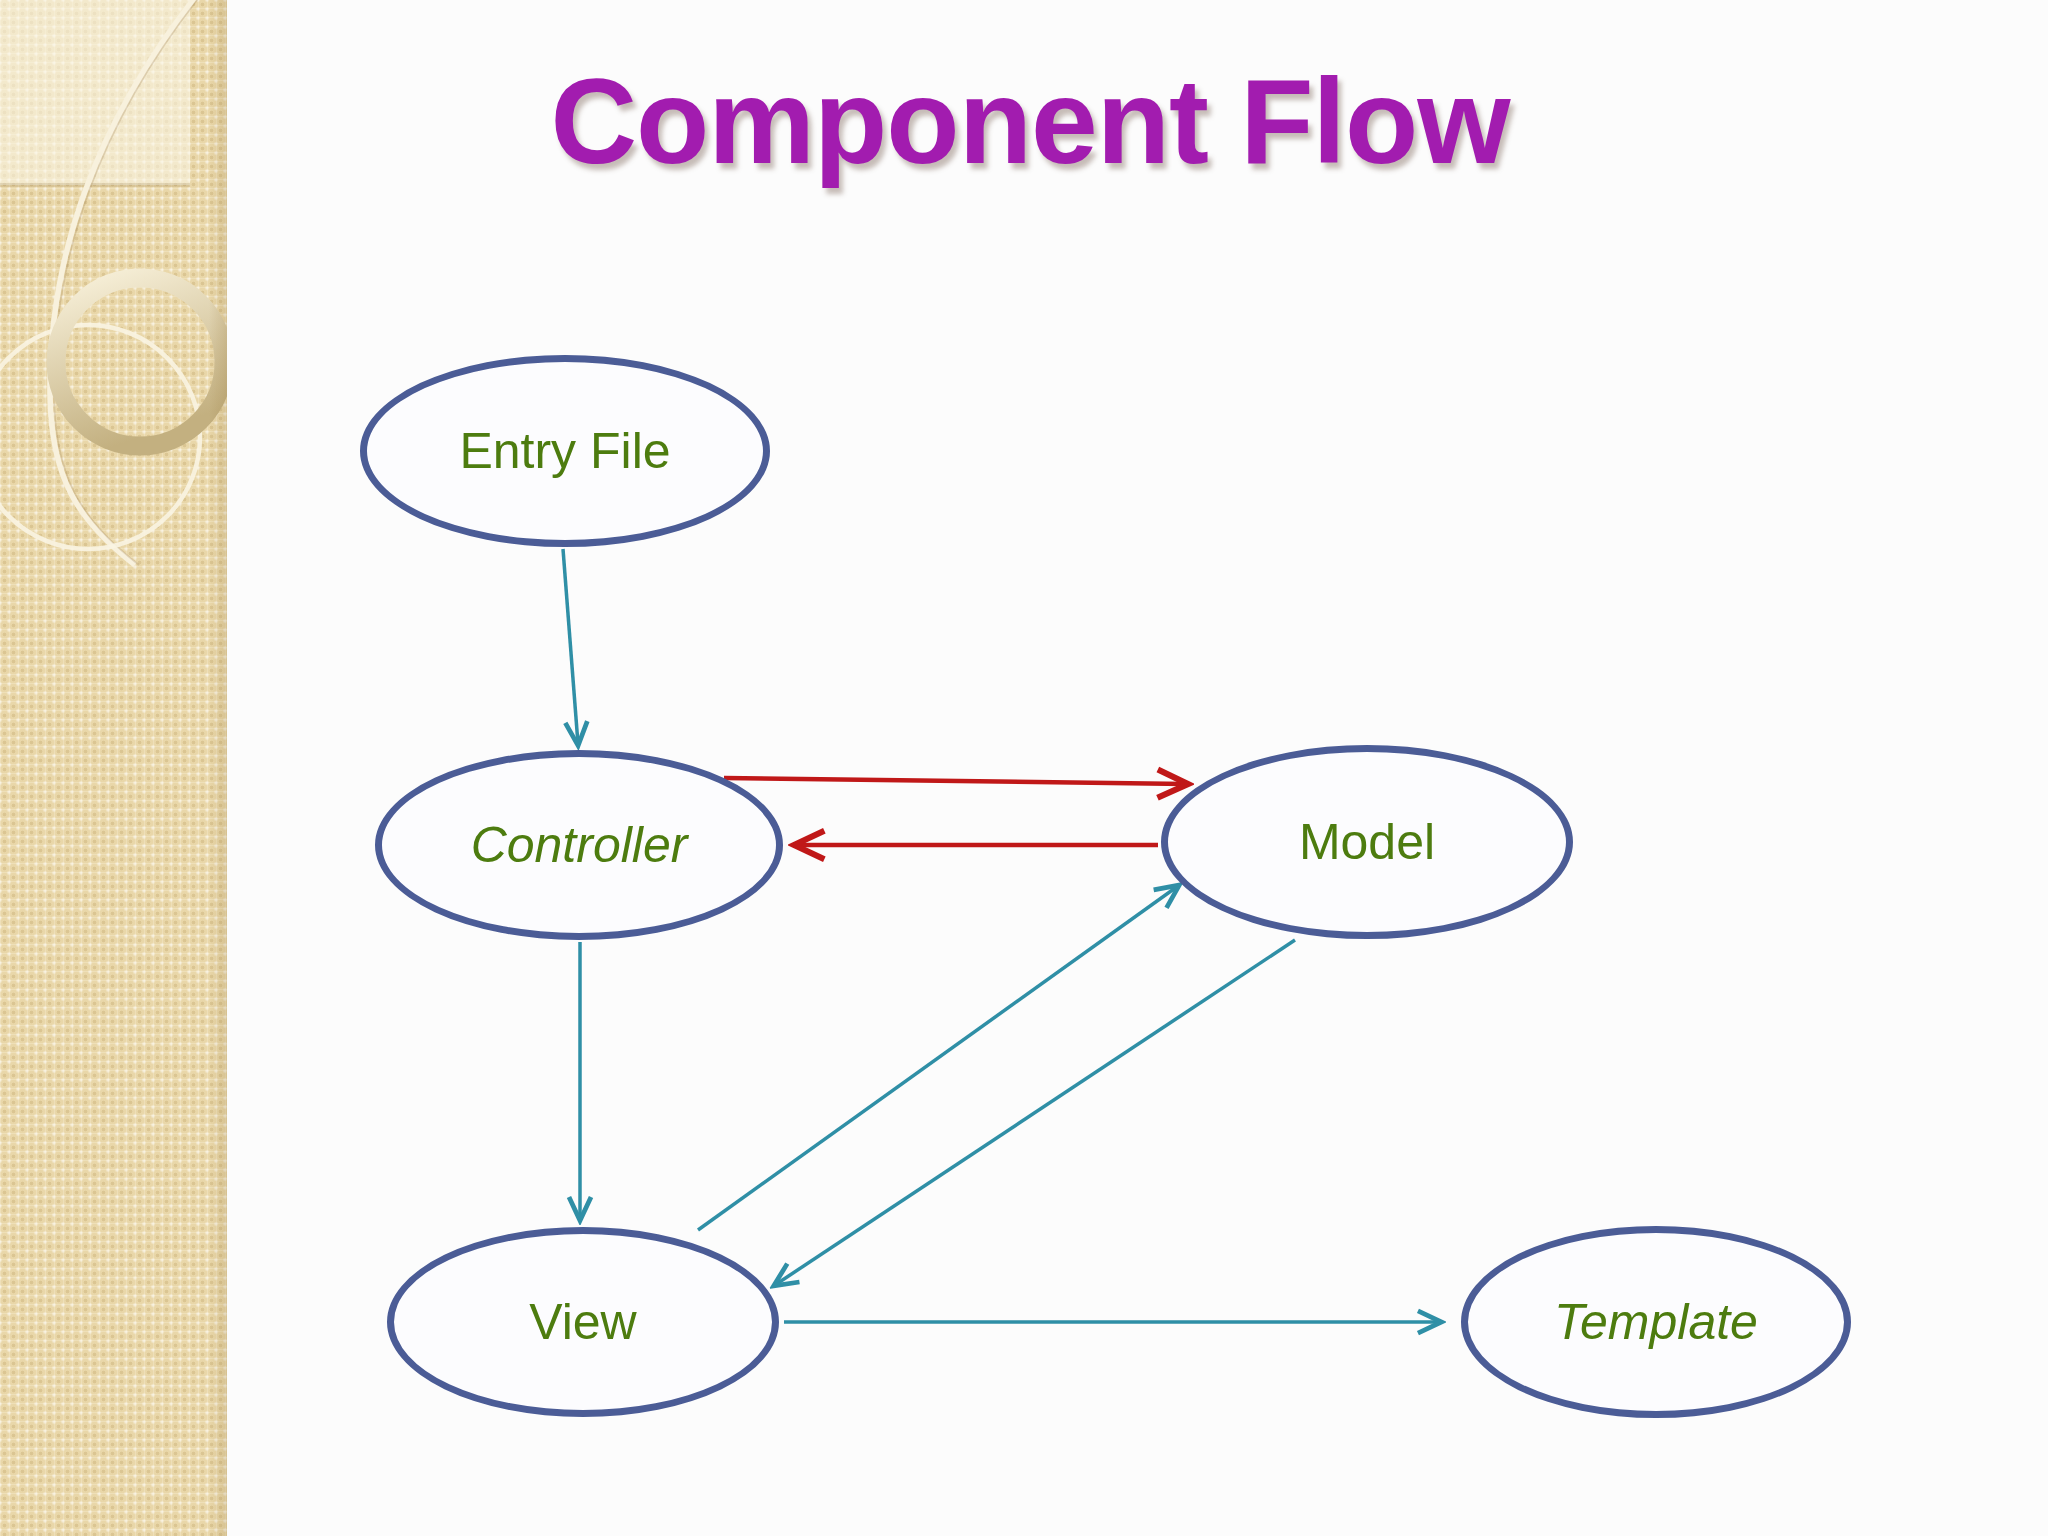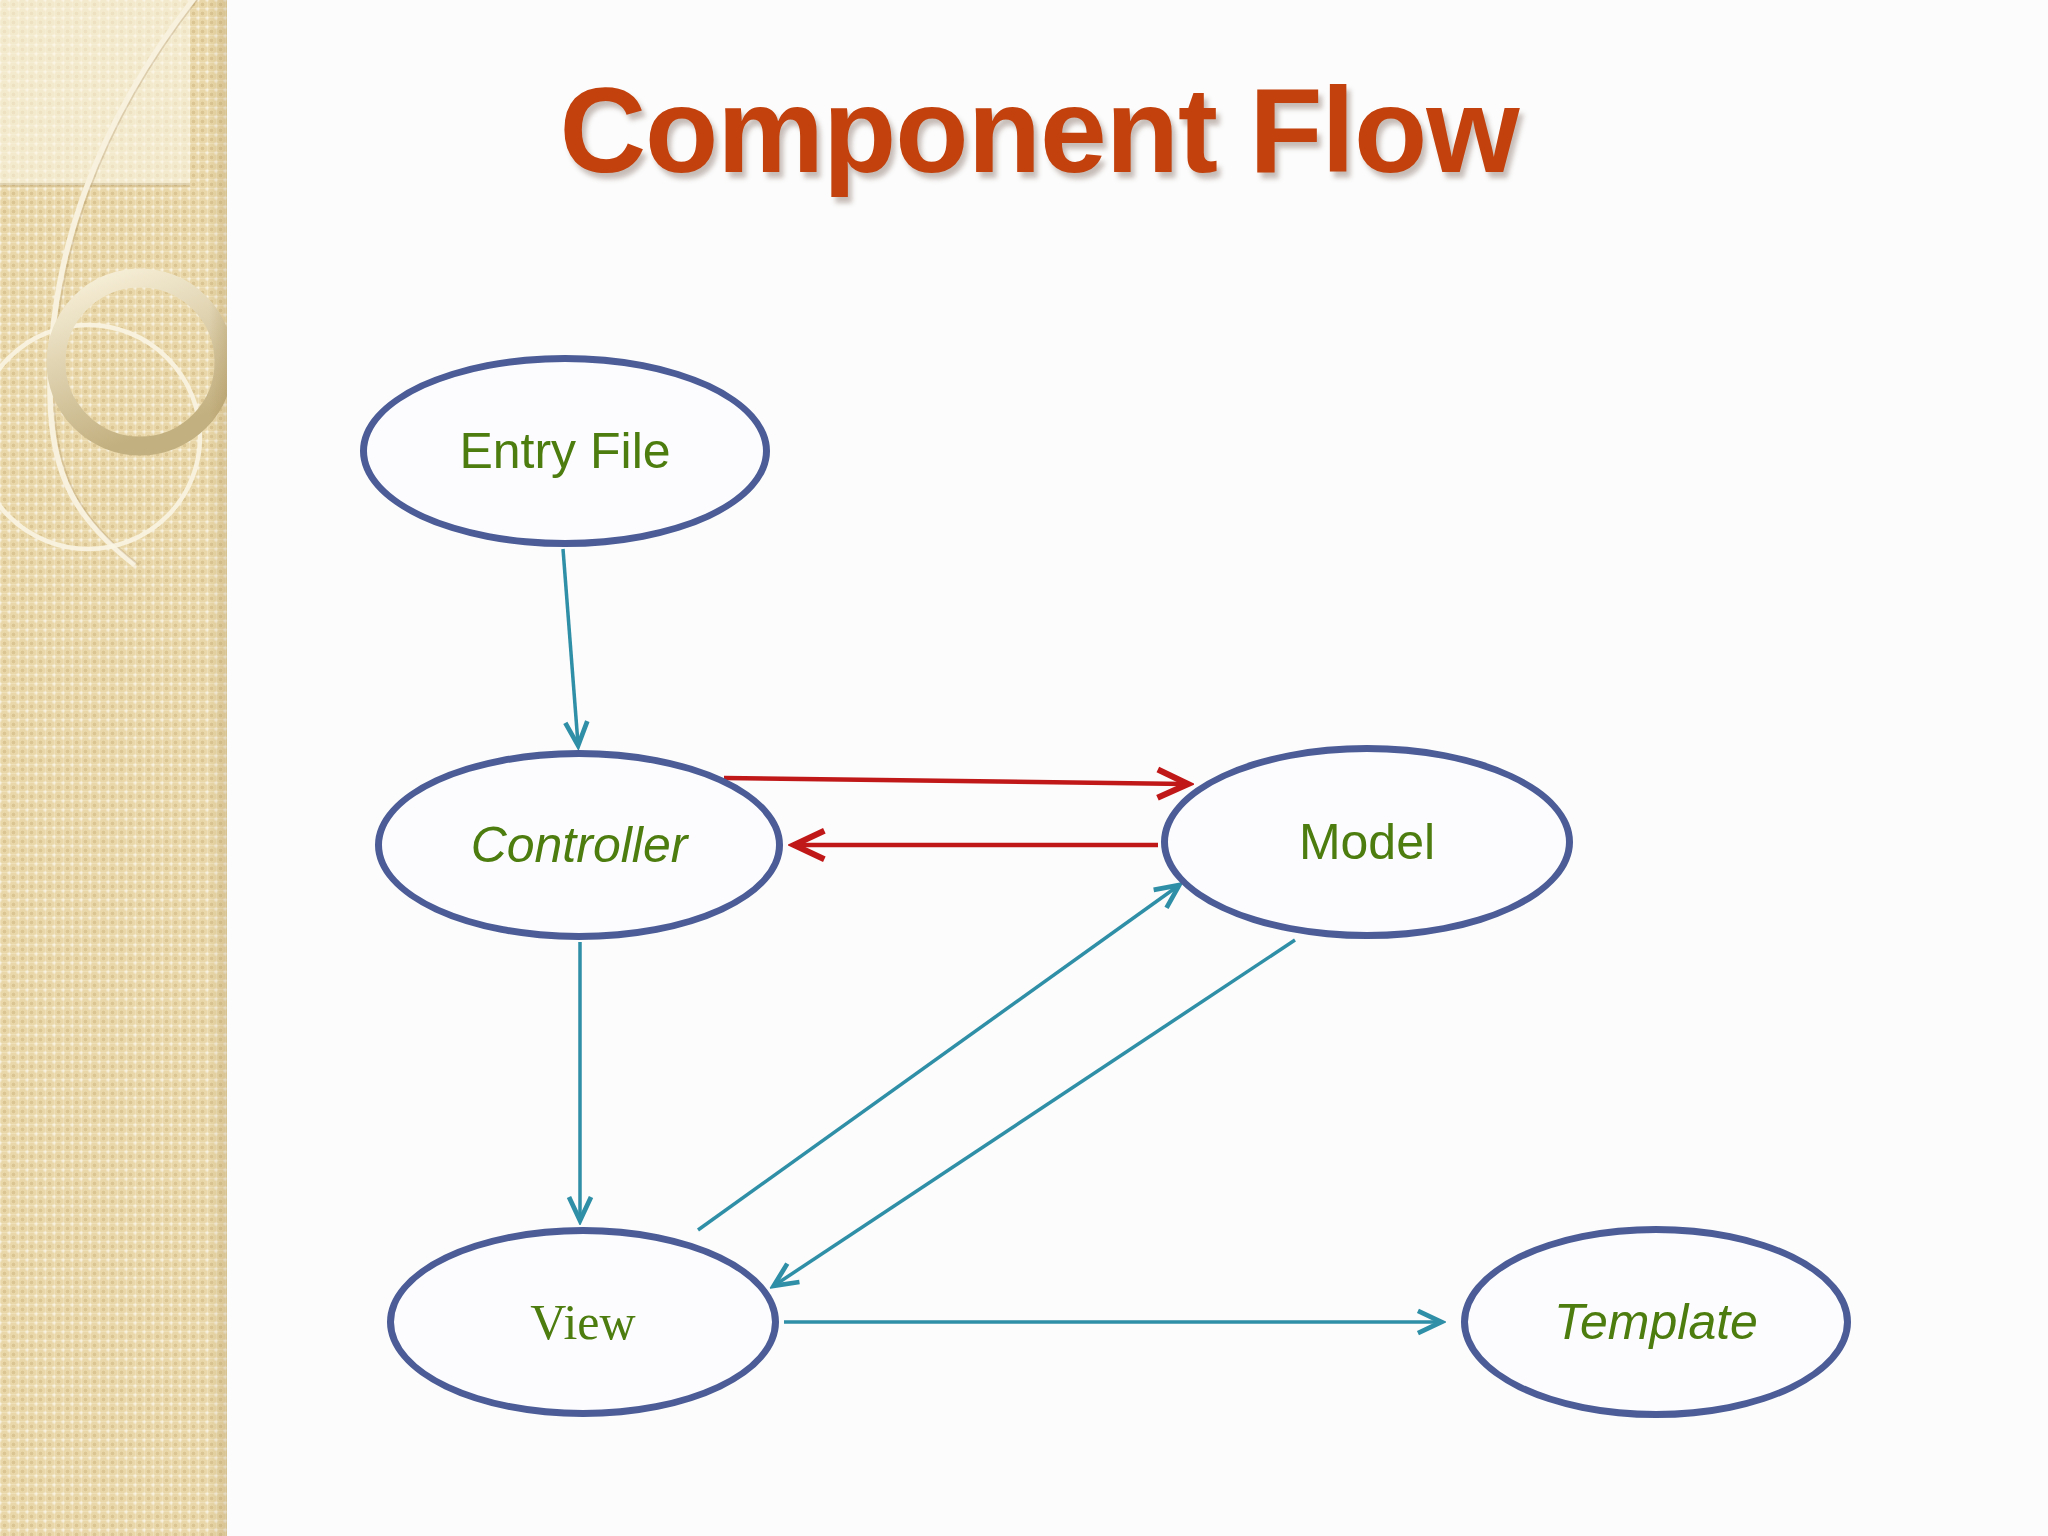--- a/index.html
+++ b/index.html
@@ -22,38 +22,38 @@
   }
   .sidebar-edge{
     position:absolute;right:0;top:0;width:18px;height:100%;
     background:linear-gradient(90deg, rgba(0,0,0,0), rgba(150,120,60,0.22));
   }
   .sidebar svg{position:absolute;left:0;top:0;}
   
   .slide-title{
     position:absolute;left:420px;top:52px;width:1220px;
     text-align:center;
-    font-size:120px;font-weight:bold;color:#c2410c;
+    font-size:120px;font-weight:bold;color:#a21caf;
     letter-spacing:-1px;
     text-shadow:4px 6px 5px rgba(110,85,70,0.38);
-    margin:9px;
+    margin:0;
   }
   
   .edges-layer{position:absolute;left:0;top:0;}
   .node{
     position:absolute;box-sizing:border-box;
     border:7px solid #4b5c96;border-radius:50%;
     background:#fcfcfe;
     display:flex;align-items:center;justify-content:center;
     font-size:50px;color:#4d7c0f;
   }
   .node-entry-file{left:360px;top:355px;width:410px;height:192px;}
   .node-controller{left:375px;top:750px;width:408px;height:190px;font-style:italic;}
   .node-model{left:1161px;top:745px;width:412px;height:194px;}
-  .node-view{left:387px;top:1227px;width:392px;height:190px;font-family:Liberation Serif, serif;}
+  .node-view{left:387px;top:1227px;width:392px;height:190px;}
   .node-template{left:1461px;top:1226px;width:390px;height:192px;font-style:italic;}
 </style>
 </head>
 <body>
 
 <aside class="sidebar">
   <svg width="227" height="620" viewBox="0 0 227 620">
     <defs>
       <linearGradient id="ringGrad" x1="0" y1="0" x2="0.35" y2="1">
         <stop offset="0" stop-color="#f9f2dc"></stop>

